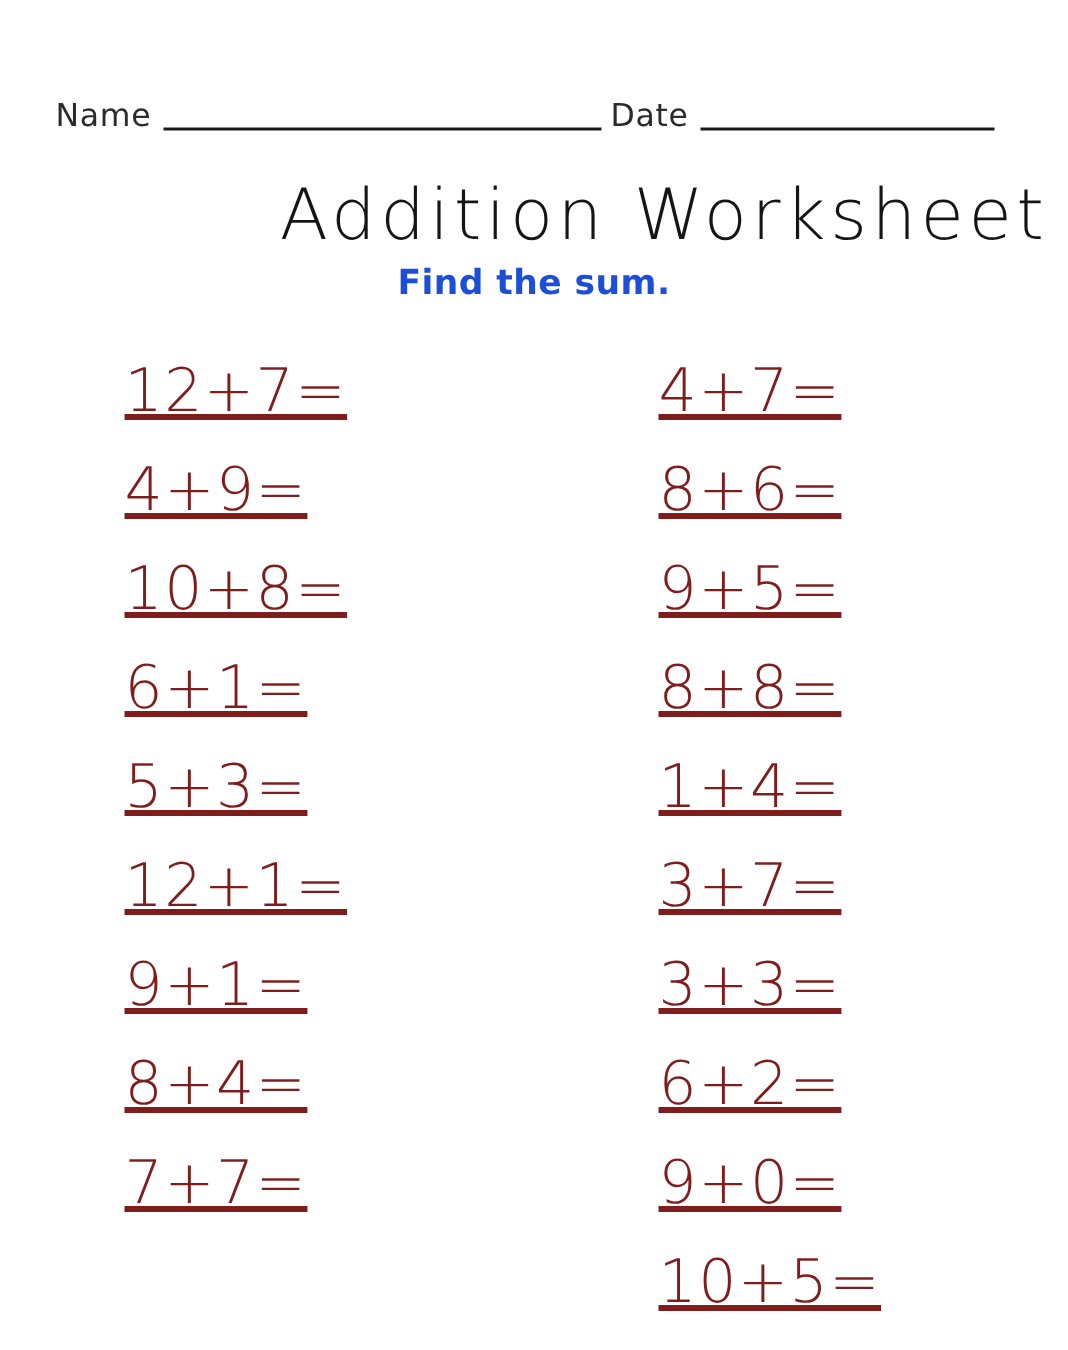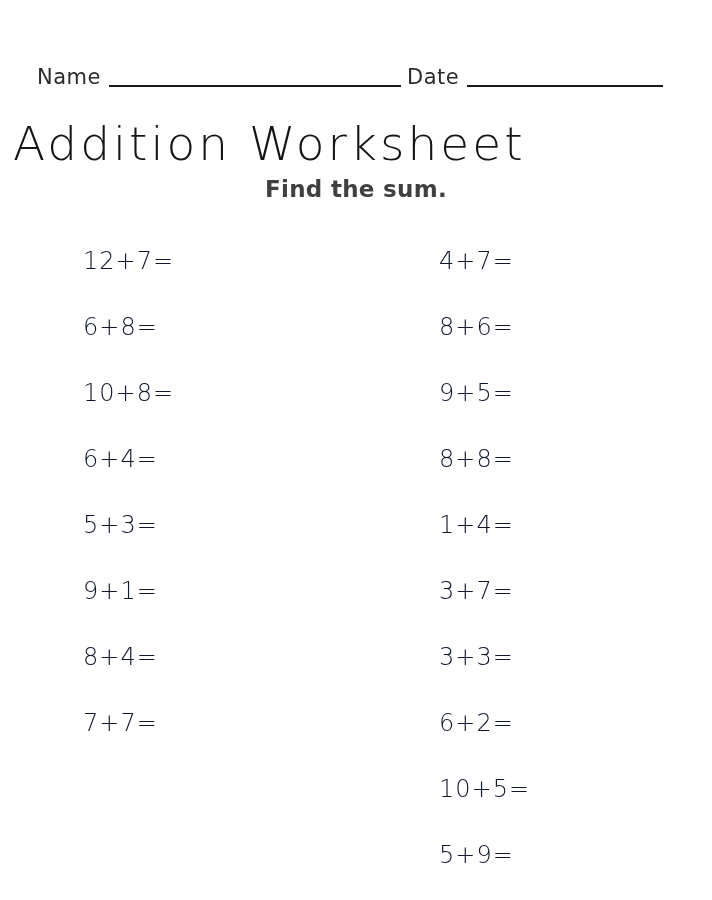--- a/index.html
+++ b/index.html
@@ -43,37 +43,37 @@
   .rule {
     border-bottom: 2px solid #1a1a1a;
     height: 0;
     margin: 0 6px 3px 8px;
   }
   .rule-name { flex: 0 0 292px; }
   .rule-date { flex: 1 1 auto; min-width: 60px; }
 
   
   .title {
-    text-align: left;
+    text-align: right;
     font-family: "DejaVu Sans", sans-serif;
     font-weight: 300;
     font-size: 47px;
     letter-spacing: 3px;
     margin-top: 28px;
     color: #151515;
     line-height: 1.1;
   }
   .subtitle {
     text-align: center;
     font-family: "DejaVu Sans", sans-serif;
     font-weight: 700;
     font-size: 23px;
     letter-spacing: 0.3px;
     margin-top: 6px;
-    color: #404040;
+    color: #1d4ed8;
   }
 
   
   .problems {
     margin-top: 26px;
     display: grid;
     grid-template-columns: 1fr 1fr;
     column-gap: 0;
     row-gap: 0;
     padding: 0 40px 0 70px;
@@ -81,28 +81,29 @@
   .col {
     display: flex;
     flex-direction: column;
   }
   .col-right {
     padding-left: 68px;
   }
   .problem {
     font-family: "DejaVu Sans", sans-serif;
     font-weight: 300;
-    font-size: 24px;
+    font-size: 40px;
     letter-spacing: 1px;
     line-height: 1;
     height: 66px;
     display: flex;
     align-items: center;
-    color: #0f172a;
+    color: #7f1d1d;
     white-space: pre;
+    text-decoration: underline;
   }
 </style>
 </head>
 <body>
 
 <div class="sheet">
 
   <div class="header-row">
     <span class="header-label">Name</span>
     <span class="rule rule-name"></span>
@@ -110,36 +111,38 @@
     <span class="rule rule-date"></span>
   </div>
 
   <div class="title">Addition Worksheet</div>
   <div class="subtitle">Find the sum.</div>
 
   <div class="problems">
 
     <div class="col col-left">
       <div class="problem">12+7=</div>
-      <div class="problem">6+8=</div>
+      <div class="problem">4+9=</div>
       <div class="problem">10+8=</div>
-      <div class="problem">6+4=</div>
+      <div class="problem">6+1=</div>
       <div class="problem">5+3=</div>
+      <div class="problem">12+1=</div>
       <div class="problem">9+1=</div>
       <div class="problem">8+4=</div>
       <div class="problem">7+7=</div>
     </div>
 
     <div class="col col-right">
       <div class="problem">4+7=</div>
       <div class="problem">8+6=</div>
       <div class="problem">9+5=</div>
       <div class="problem">8+8=</div>
       <div class="problem">1+4=</div>
       <div class="problem">3+7=</div>
       <div class="problem">3+3=</div>
       <div class="problem">6+2=</div>
+      <div class="problem">9+0=</div>
       <div class="problem">10+5=</div>
       <div class="problem">5+9=</div>
     </div>
 
   </div>
 </div>
 
 </body></html>

